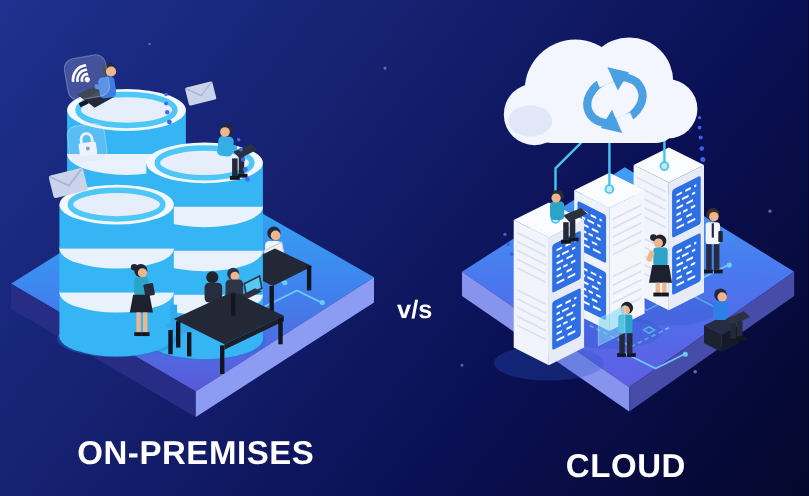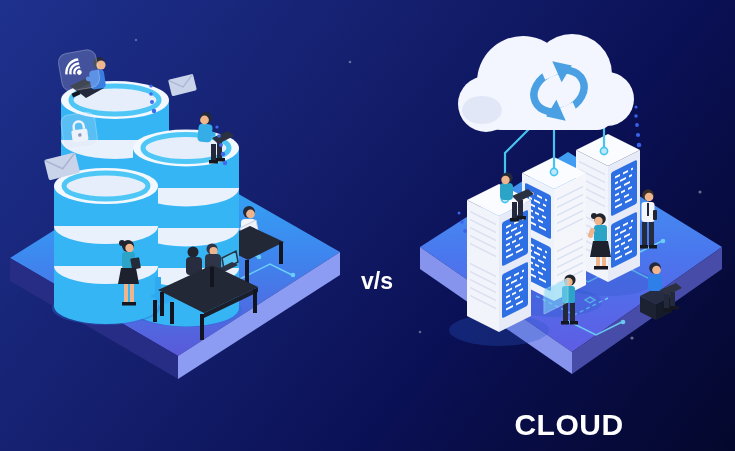--- a/index.html
+++ b/index.html
@@ -385,15 +385,16 @@
           <circle cx="637" cy="125" r="1.9"></circle>
       <circle cx="638" cy="135" r="2.1"></circle>
           <circle cx="639" cy="145" r="2.3"></circle>
       <circle cx="459" cy="213" r="1.5"></circle>
           <circle cx="462" cy="222" r="1.7"></circle>
           <circle cx="465" cy="231" r="1.9"></circle>
     </g>
   </g>
 </svg>
 
+  <div class="caption left">ON-PREMISES</div>
   <div class="caption right">CLOUD</div>
   <div class="caption vs">v/s</div>
 </div>
 
 </body></html>

